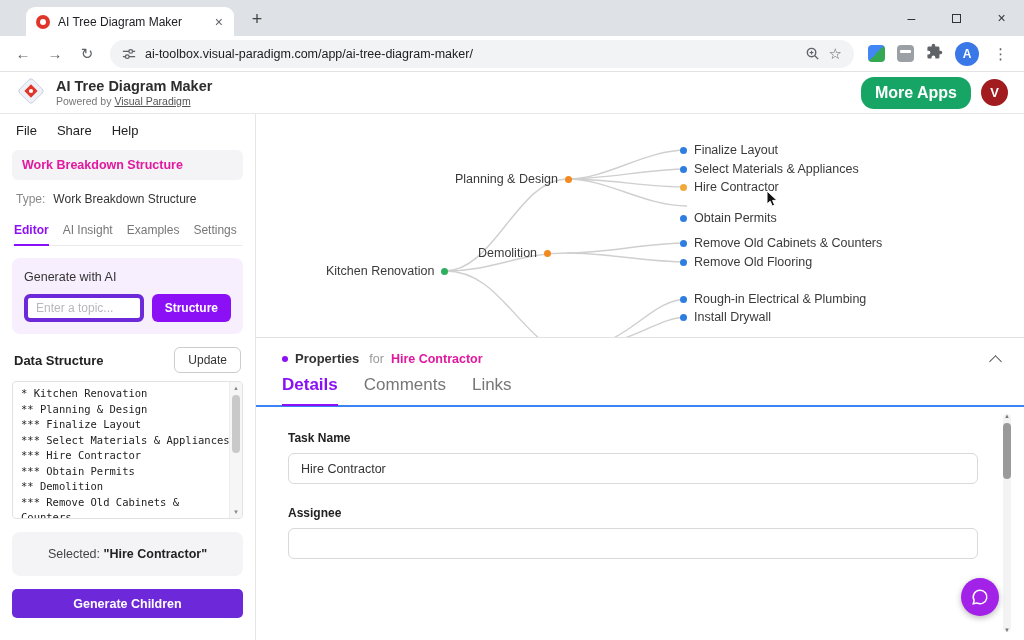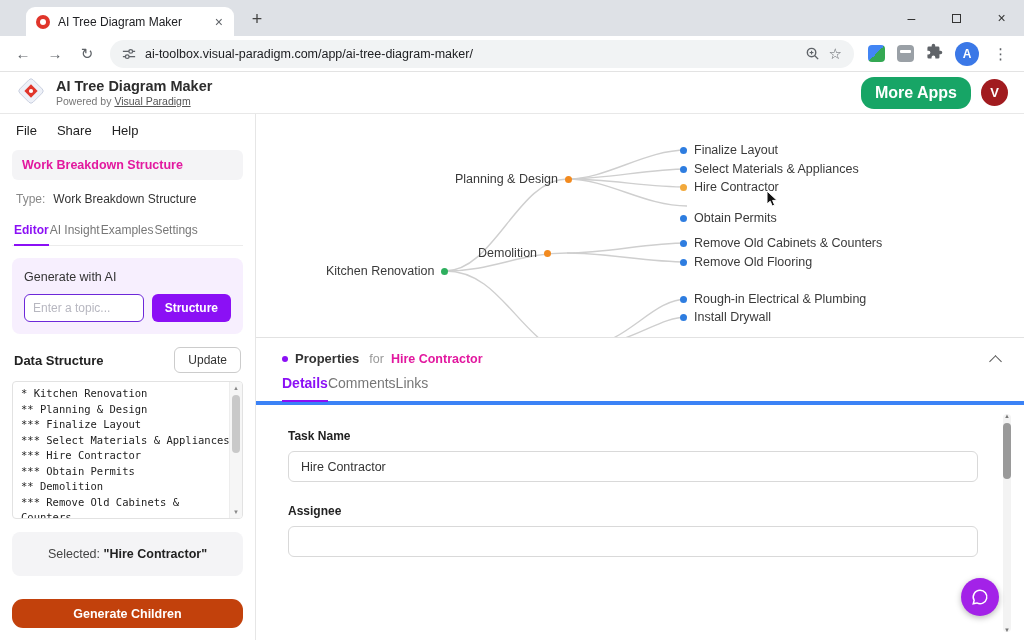--- a/index.html
+++ b/index.html
@@ -42,41 +42,41 @@
   .moreapps{background:#17a566;color:#fff;font-size:16px;font-weight:bold;height:32px;padding:0 14px;border-radius:13px;display:flex;align-items:center;border:none}
   .v-avatar{width:27px;height:27px;border-radius:50%;background:#a11b1f;color:#fff;font-weight:bold;font-size:13px;display:flex;align-items:center;justify-content:center}
 
   
   .appbody{display:flex;height:526px}
   .sidebar{width:256px;border-right:1px solid #e6e6e6;background:#fff;padding:0 12px;overflow:hidden;flex:none}
   .menubar{display:flex;gap:20px;height:32px;align-items:center;font-size:13px;color:#222;padding:0 4px}
   .doc-title{background:#f4f4f6;border-radius:6px;padding:8px 10px;font-size:12.5px;font-weight:bold;color:#e2189f;margin-top:4px}
   .type-row{display:flex;gap:8px;font-size:12px;margin:12px 4px 8px;color:#888}
   .type-value{color:#333}
-  .side-tabs{display:flex;gap:1px;border-bottom:1px solid #ececec;font-size:12px;color:#777;padding:0 2px}
+  .side-tabs{display:flex;gap:14px;border-bottom:1px solid #ececec;font-size:12px;color:#777;padding:0 2px}
   .side-tab{padding:9px 0 7px;cursor:pointer}
   .side-tab.active{color:#8b10f5;font-weight:bold;border-bottom:2px solid #8b10f5;margin-bottom:-1px}
   .gen-panel{background:#f7effe;border-radius:8px;padding:12px;margin-top:12px}
   .gen-title{font-size:12.5px;font-weight:normal;color:#333;margin-bottom:10px}
   .gen-row{display:flex;gap:8px}
-  .gen-input{flex:1;height:28px;border:1px solid #6d28d9;border-radius:6px;padding:0 8px;font-size:12px;background:#fff;color:#333;min-width:0}
+  .gen-input{flex:1;height:28px;border:4px solid #6d28d9;border-radius:6px;padding:0 8px;font-size:12px;background:#fff;color:#333;min-width:0}
   .gen-input::placeholder{color:#b7b7c0}
   .gen-btn{height:28px;background:#8b10f5;color:#fff;border:none;border-radius:6px;padding:0 13px;font-size:12px;font-weight:bold}
   .ds-row{display:flex;align-items:center;justify-content:space-between;margin:13px 2px 8px}
   .ds-title{font-size:13px;font-weight:bold;color:#222}
   .update-btn{height:26px;padding:0 13px;background:#fff;border:1px solid #ccc;border-radius:6px;font-size:12px;color:#333}
   .code-box{border:1px solid #e2e2e2;border-radius:4px;height:138px;position:relative;overflow:hidden;background:#fff;padding:4px 18px 0 8px}
   .code-line{font-family:"DejaVu Sans Mono",monospace;font-size:10.5px;line-height:15.5px;white-space:nowrap;color:#222}
   .code-scroll{position:absolute;right:0;top:0;bottom:0;width:13px;background:#f6f6f6;border-left:1px solid #ededed}
   .code-scroll .arr{position:absolute;left:0;right:0;text-align:center;font-size:6px;color:#888}
   .code-scroll .arr.up{top:3px}.code-scroll .arr.dn{bottom:3px}
   .code-thumb{position:absolute;right:2px;top:13px;width:8px;height:58px;background:#c9c9c9;border-radius:4px}
   .selected-box{background:#f4f4f6;border-radius:8px;padding:15px 10px;text-align:center;font-size:12.5px;color:#444;margin-top:13px}
   .selected-value{font-weight:bold;color:#222}
-  .gen-children{display:block;width:100%;height:29px;background:#c2410c;color:#fff;border:none;border-radius:11px;font-size:12.5px;font-weight:bold;margin-top:23px}
+  .gen-children{display:block;width:100%;height:29px;background:#6d28d9;color:#fff;border:none;border-radius:5px;font-size:12.5px;font-weight:bold;margin-top:13px}
 
   
   .main{flex:1;display:flex;flex-direction:column;min-width:0;background:#fff}
   .canvas{height:223px;position:relative;overflow:hidden;background:#fff;flex:none}
   .connectors{position:absolute;left:0;top:0}
   .node{position:absolute;display:flex;align-items:center;gap:7px;font-size:12.5px;color:#3a3a3a;transform:translateY(-50%);white-space:nowrap;cursor:pointer}
   .dot{width:7px;height:7px;border-radius:50%;flex:none}
   .dot.root{background:#2eaf5e}
   .dot.branch{background:#f28a1f}
   .dot.leaf{background:#2e7de0}
@@ -84,21 +84,21 @@
   .cursor{position:absolute;left:510px;top:76px}
 
   
   .props{flex:1;border-top:1px solid #e2e2e2;position:relative;background:#fff;overflow:hidden}
   .props-header{display:flex;align-items:center;gap:7px;padding:13px 24px 0 26px;font-size:13px}
   .props-dot{width:6px;height:6px;border-radius:50%;background:#8b10f5;flex:none}
   .props-title{font-weight:bold;color:#333}
   .props-for{color:#999;font-size:12.5px;margin-left:3px}
   .props-target{color:#e2189f;font-size:12.5px;font-weight:bold}
   .collapse{margin-left:auto;width:9px;height:9px;border-top:1.6px solid #555;border-right:1.6px solid #555;transform:rotate(-45deg);margin-top:5px;cursor:pointer}
-  .props-tabs{display:flex;padding:9px 26px 0;border-bottom:4px solid #3b82f6;font-size:14px;color:#777}
+  .props-tabs{display:flex;gap:26px;padding:9px 26px 0;border-bottom:2px solid #3b82f6;font-size:17px;color:#777}
   .ptab{padding-bottom:9px;cursor:pointer}
   .ptab.active{color:#8b10f5;font-weight:bold;border-bottom:2px solid #8b10f5;margin-bottom:-1px}
   .props-form{padding:24px 46px 0 32px}
   .field{margin-bottom:22px}
   .field-label{font-size:12px;font-weight:bold;color:#222;margin-bottom:8px}
   .text-input{width:100%;height:31px;border:1px solid #d9d9d9;border-radius:6px;padding:0 12px;font-size:12.5px;color:#333;background:#fff}
   .selectbox{position:relative}
   .select-display{width:100%;height:31px;border:1px solid #d9d9d9;border-radius:6px;padding:0 12px;font-size:12.5px;color:#333;background:#fff;display:flex;align-items:center}
   .chev-down{position:absolute;right:13px;top:11px;width:7px;height:7px;border-right:1.5px solid #999;border-bottom:1.5px solid #999;transform:rotate(45deg)}
   .props-scroll{position:absolute;right:13px;top:76px;bottom:8px;width:8px}

